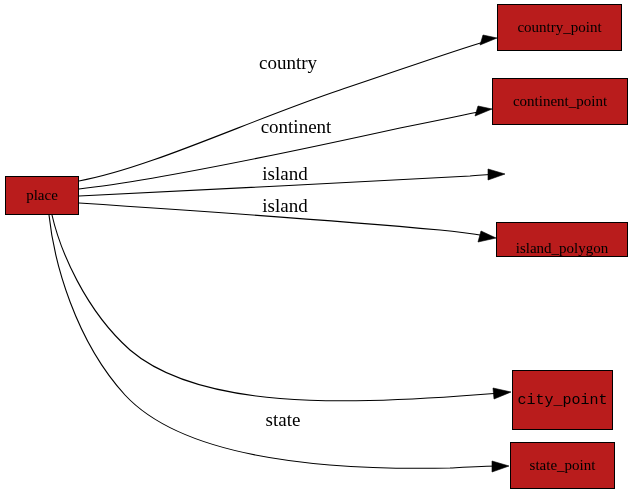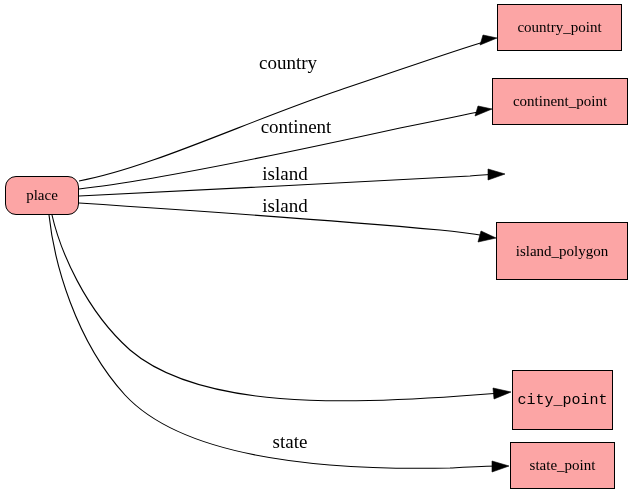--- a/index.html
+++ b/index.html
@@ -19,21 +19,21 @@
     position: absolute;
     left: 0;
     top: 0;
     width: 635px;
     height: 496px;
   }
   .node-box {
     position: absolute;
     box-sizing: border-box;
     border: 1px solid #000000;
-    background: #fca5a5;
+    background: #b91c1c;
     display: flex;
     align-items: center;
     justify-content: center;
     font-family: "Liberation Serif", "DejaVu Serif", serif;
     font-size: 15px;
     color: #000000;
     line-height: 1;
     white-space: nowrap;
   }
   .edge-label {
@@ -88,49 +88,49 @@
       <path class="edge-path" d="M 52,215 C 60,250 85,310 130,350 C 200,410 350,404 460,396 C 473,395 487,394 501,393"></path>
       <polygon class="arrow-head" points="511,392 494,399 493,388"></polygon>
     </g>
 
     <g>
       <path class="edge-path" d="M 49,215 C 54,262 75,340 125,395 C 190,465 350,470 450,468 C 468,467 484,466 499,466"></path>
       <polygon class="arrow-head" points="509,466 492,472 492,461"></polygon>
     </g>
   </svg>
 
-  <div class="node-box" style="left:5px; top:176px; width:74px; height:39px;border-radius:11px;">
+  <div class="node-box" style="left:5px; top:176px; width:74px; height:39px;">
     <span>place</span>
   </div>
 
   <div class="node-box" style="left:497px; top:4px; width:125px; height:47px;">
     <span>country_point</span>
   </div>
 
   <div class="node-box" style="left:492px; top:78px; width:136px; height:47px;">
     <span>continent_point</span>
   </div>
 
 
-  <div class="node-box" style="left:496px; top:222px; width:132px; height:58px;">
+  <div class="node-box" style="left:496px; top:222px; width:132px; height:35px;align-items:flex-end;">
     <span>island_polygon</span>
   </div>
 
   <div class="node-box" style="left:512px; top:370px; width:101px; height:60px;font-family:Liberation Mono, monospace;">
     <span>city_point</span>
   </div>
 
   <div class="node-box" style="left:510px; top:442px; width:105px; height:47px;">
     <span>state_point</span>
   </div>
 
   <div class="edge-label" style="left:288px; top:54px;">country</div>
 
   <div class="edge-label" style="left:296px; top:118px;">continent</div>
 
   <div class="edge-label" style="left:285px; top:165px;">island</div>
 
   <div class="edge-label" style="left:285px; top:197px;">island</div>
 
 
-  <div class="edge-label" style="left:290px; top:411px;margin-top:22px;">state</div>
+  <div class="edge-label" style="left:283px; top:411px;">state</div>
 
 </div>
 
 </body></html>

